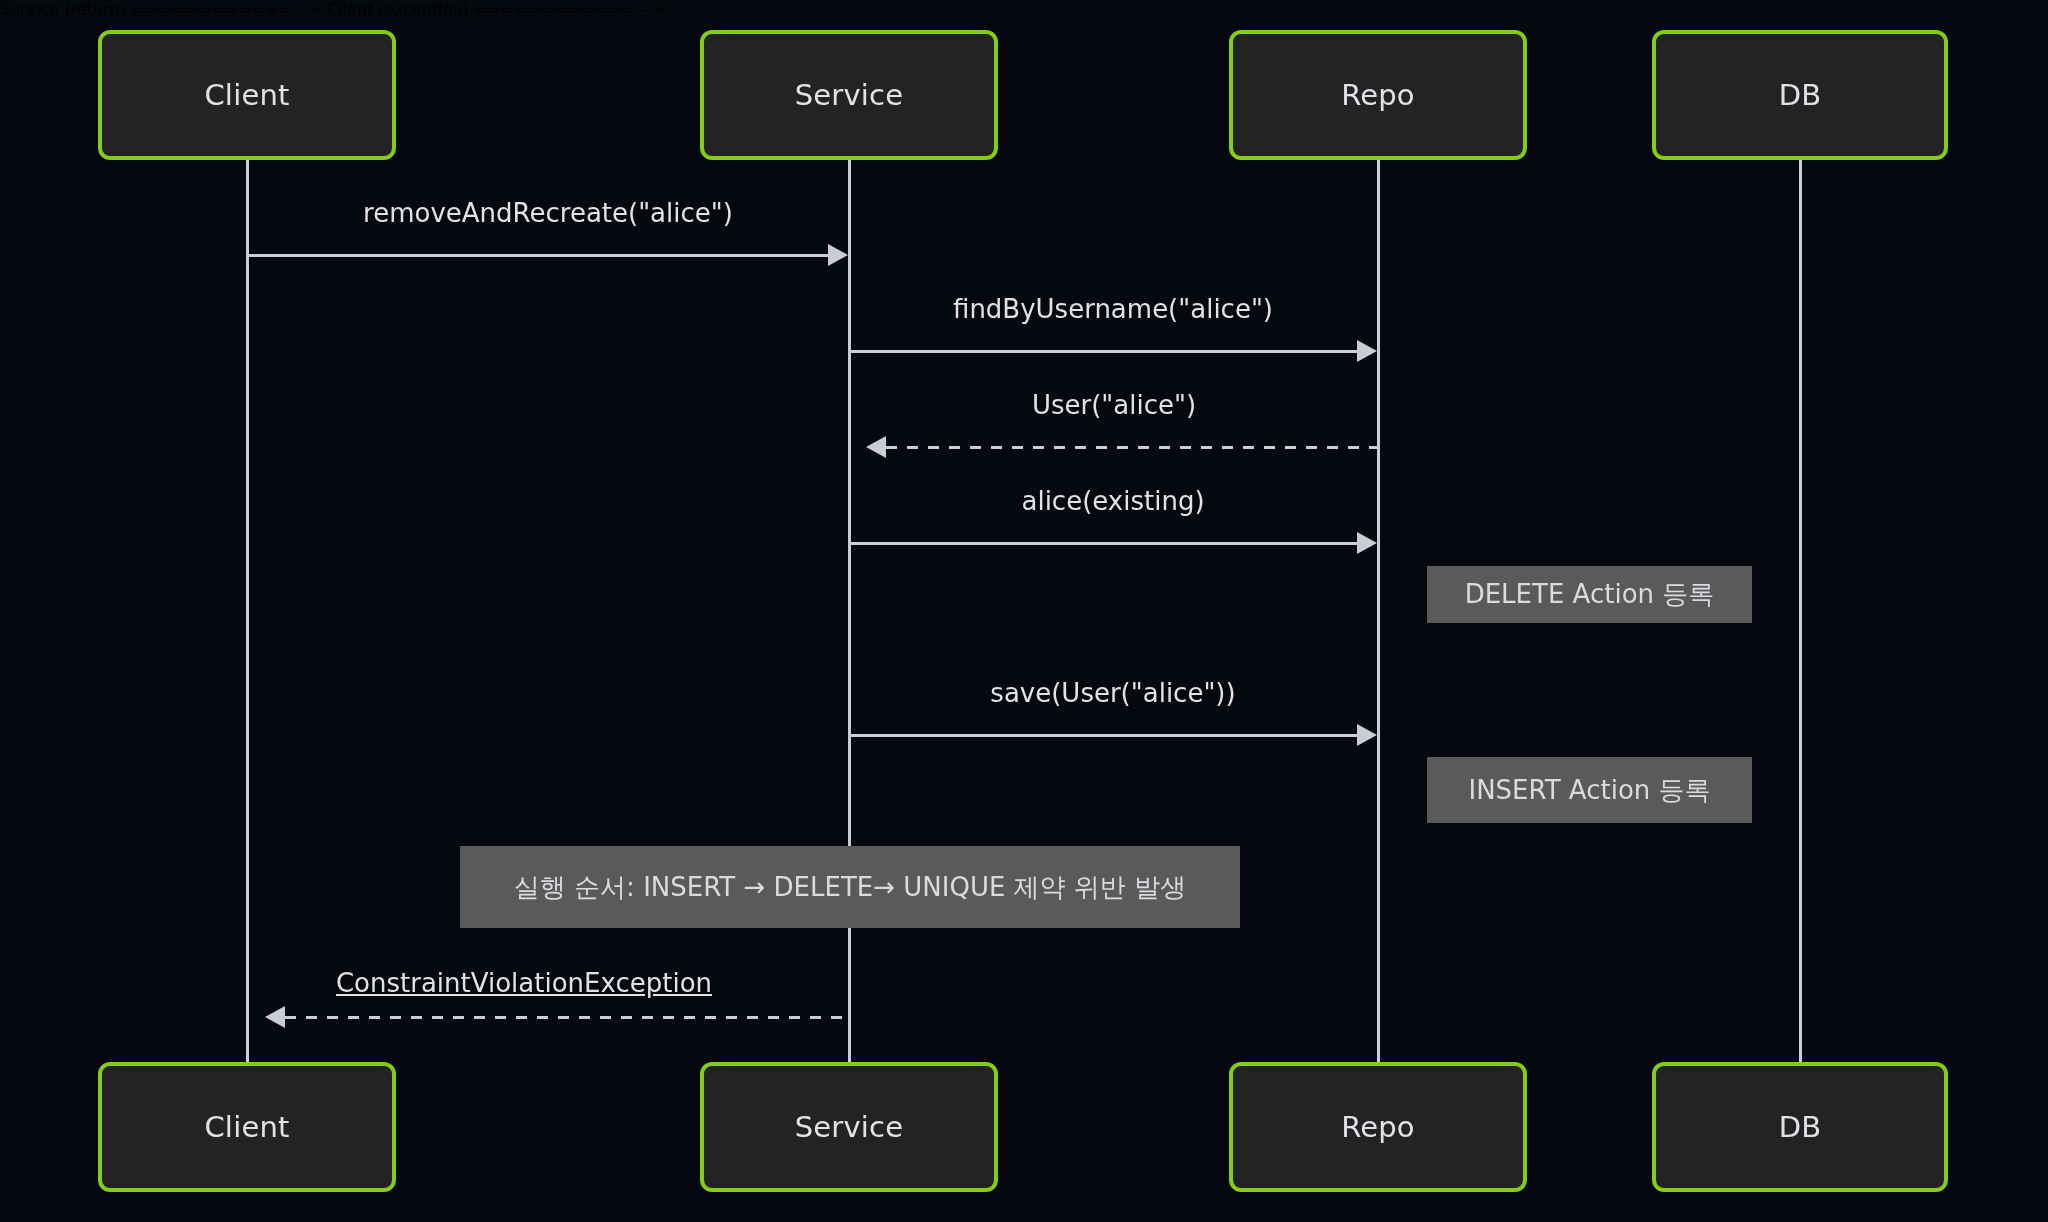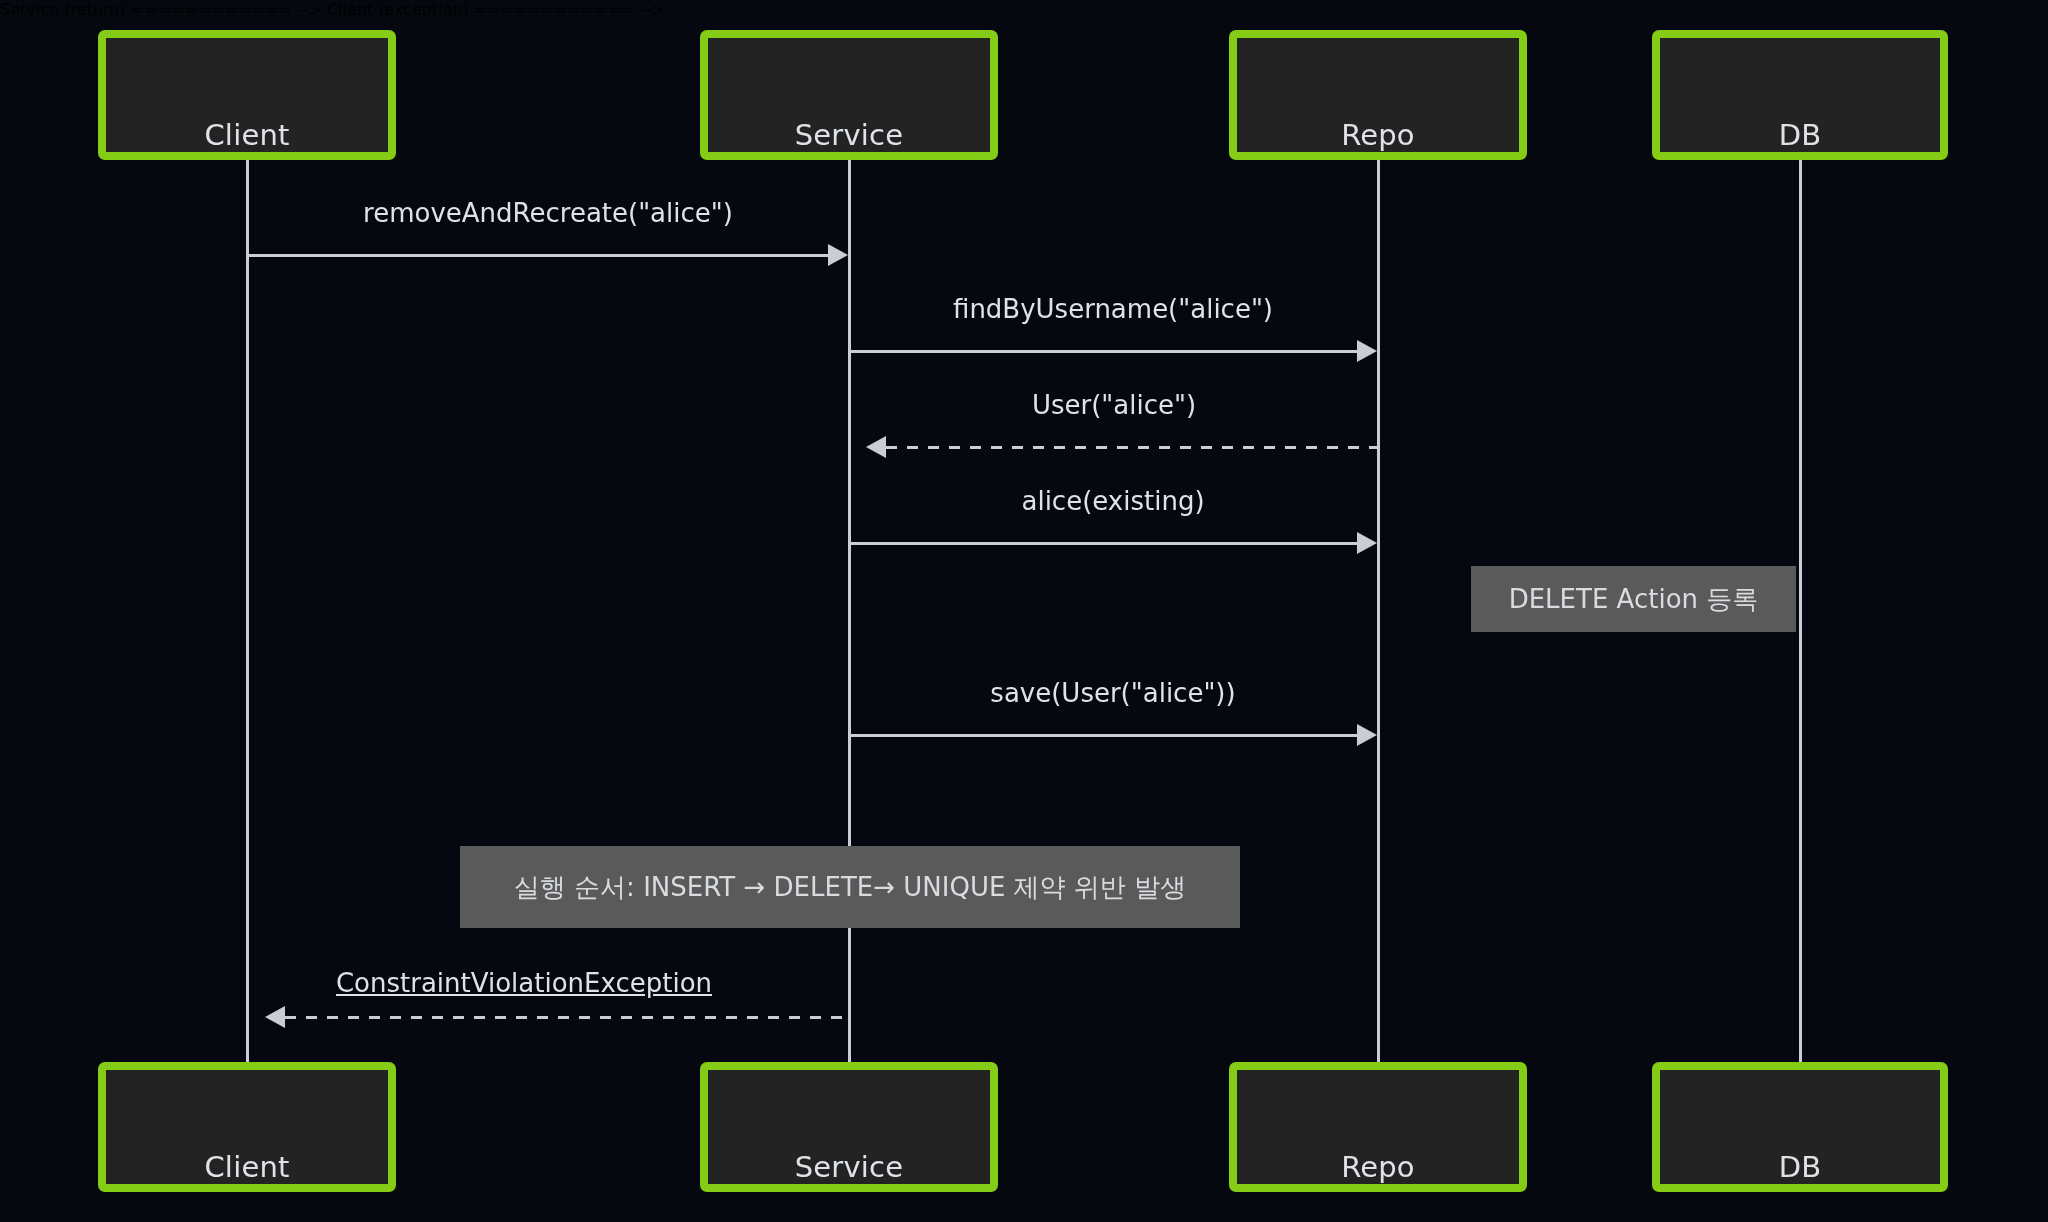--- a/index.html
+++ b/index.html
@@ -14,24 +14,24 @@
     height: 1222px;
     background: #05080e;
     font-family: "DejaVu Sans", "Liberation Sans", sans-serif;
     overflow: hidden;
   }
 
   
   .participant {
     position: absolute;
     background: #232323;
-    border: 8px solid #84cc16;
-    border-radius: 7px;
+    border: 4px solid #84cc16;
+    border-radius: 12px;
     display: flex;
-    align-items: flex-end;
+    align-items: center;
     justify-content: center;
     z-index: 5;
   }
   .participant .plabel {
     color: #dfe3e8;
     font-size: 29px;
     font-weight: 400;
     letter-spacing: .2px;
     white-space: nowrap;
   }
@@ -152,28 +152,29 @@
   <div class="msg-label" style="left:1114px; top:390px;">User("alice")</div>
   <div class="msg dashed" style="left:886px; top:446px; width:492px;"></div>
   <div class="head left" style="left:866px; top:436px;"></div>
 
   
   <div class="msg-label" style="left:1113px; top:486px;">alice(existing)</div>
   <div class="msg solid" style="left:850px; top:542px; width:509px;"></div>
   <div class="head right" style="left:1357px; top:532px;"></div>
 
   
-  <div class="note" style="left:1427px; top:566px; width:325px; height:66px;margin-left:44px;">DELETE Action 등록</div>
+  <div class="note" style="left:1427px; top:566px; width:325px; height:57px;">DELETE Action 등록</div>
 
   
   <div class="msg-label" style="left:1113px; top:678px;">save(User("alice"))</div>
   <div class="msg solid" style="left:850px; top:734px; width:509px;"></div>
   <div class="head right" style="left:1357px; top:724px;"></div>
 
   
+  <div class="note" style="left:1427px; top:757px; width:325px; height:66px;">INSERT Action 등록</div>
 
   
   <div class="note" style="left:460px; top:846px; width:780px; height:82px;">실행 순서: INSERT → DELETE→ UNIQUE 제약 위반 발생</div>
 
    Client (exception) ============ --&gt;
   <div class="msg-label" style="left:524px; top:968px;text-decoration:underline;">ConstraintViolationException</div>
   <div class="msg dashed" style="left:285px; top:1016px; width:565px;"></div>
   <div class="head left" style="left:265px; top:1006px;"></div>
 
 </div>

